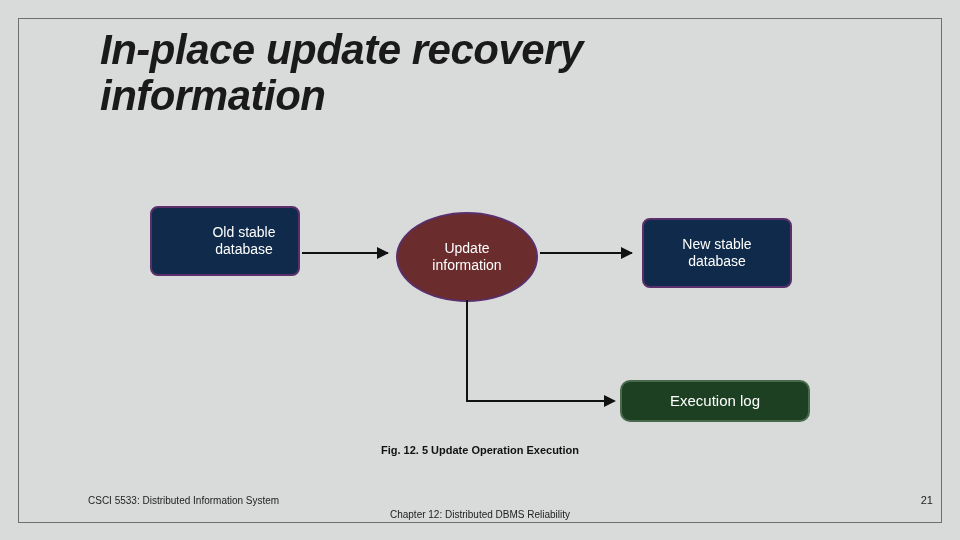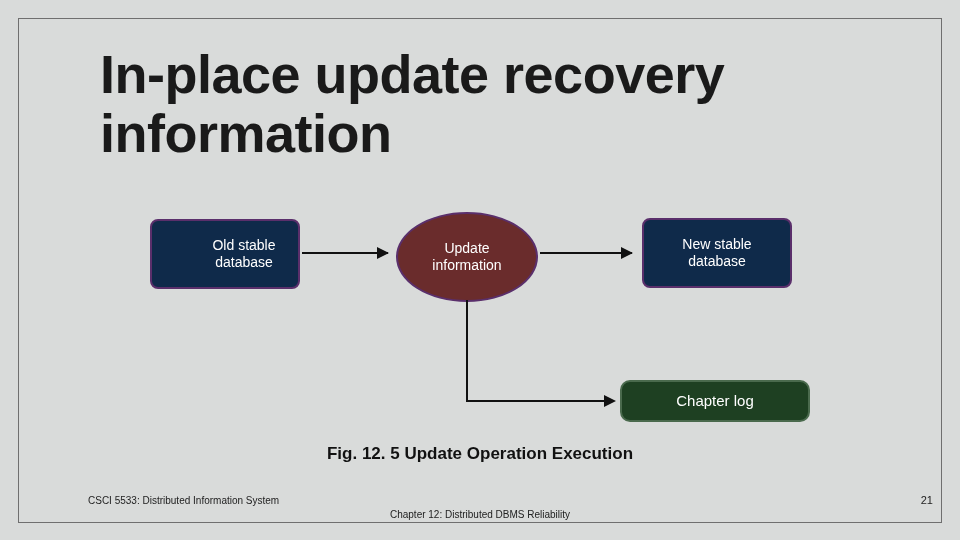--- a/index.html
+++ b/index.html
@@ -10,24 +10,25 @@
     position: relative;
   }
   .frame {
     position: absolute;
     left: 18px; top: 18px;
     width: 924px; height: 505px;
     border: 1px solid #6f6f6f;
   }
   .title {
     position: absolute;
-    left: 100px; top: 45px;
+    left: 100px; top: 27px;
     width: 700px;
-    font-size: 54px;
+    font-size: 42px;
     font-weight: 700;
+    font-style: italic;
     color: #1a1a1a;
     line-height: 1.1;
     letter-spacing: -0.5px;
   }
   .node {
     position: absolute;
     display: flex;
     align-items: center;
     justify-content: center;
     text-align: center;
@@ -47,21 +48,21 @@
     border-radius: 50%;
     width: 142px; height: 90px;
   }
   .rect-green {
     background: #1e4022;
     border: 2px solid #4a6a4d;
     border-radius: 10px;
     width: 190px; height: 42px;
     font-size: 15px;
   }
-  #old-db   { left: 150px; top: 219px; padding-left: 48px; }
+  #old-db   { left: 150px; top: 206px; padding-left: 48px; }
   #update   { left: 396px; top: 212px; justify-content: center; }
   #new-db   { left: 642px; top: 218px; }
   #db-log   { left: 620px; top: 380px; }
 
   .arrow-h {
     position: absolute;
     height: 2px;
     background: #111;
   }
   .arrow-h::after {
@@ -88,21 +89,21 @@
     right: -2px; bottom: -7px;
     border-left: 12px solid #111;
     border-top: 6px solid transparent;
     border-bottom: 6px solid transparent;
   }
 
   .caption {
     position: absolute;
     left: 0; right: 0; top: 444px;
     text-align: center;
-    font-size: 17px;
+    font-size: 11px;
     font-weight: 700;
     color: #111;
   }
   .footer-left {
     position: absolute;
     left: 88px; bottom: 34px;
     font-size: 10px;
     color: #222;
   }
   .footer-center {
@@ -132,21 +133,21 @@
 
 <div id="update" class="node ellipse">
   <span>Update<br>information</span>
 </div>
 
 <div id="new-db" class="node rect-navy">
   <span>New stable<br>database</span>
 </div>
 
 <div id="db-log" class="node rect-green">
-  <span>Chapter log</span>
+  <span>Execution log</span>
 </div>
 
 <div id="arr1" class="arrow-h"></div>
 <div id="arr2" class="arrow-h"></div>
 <div class="elbow"></div>
 
 <div class="caption">Fig. 12. 5 Update Operation Execution</div>
 
 <div class="footer-left">CSCI 5533: Distributed Information System</div>
 <div class="footer-center">Chapter 12: Distributed DBMS Reliability</div>

